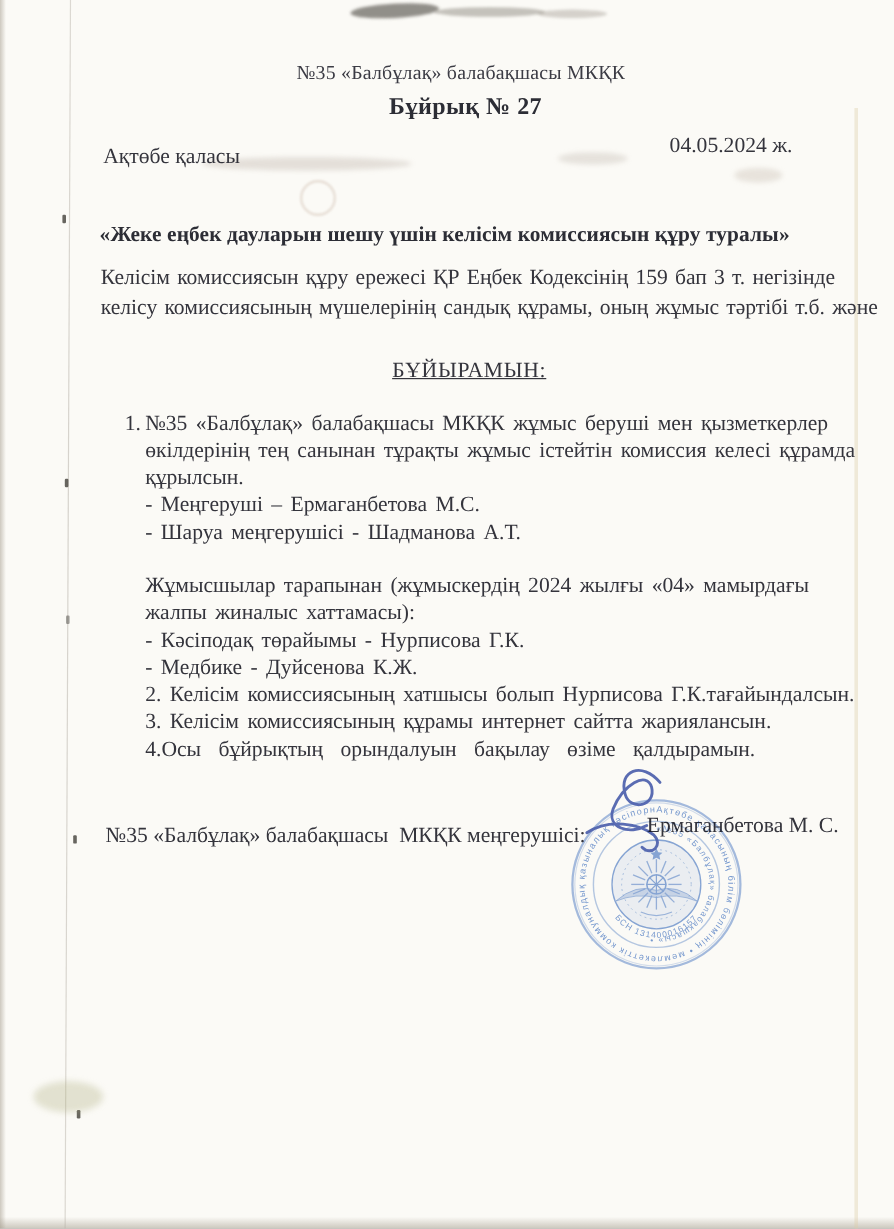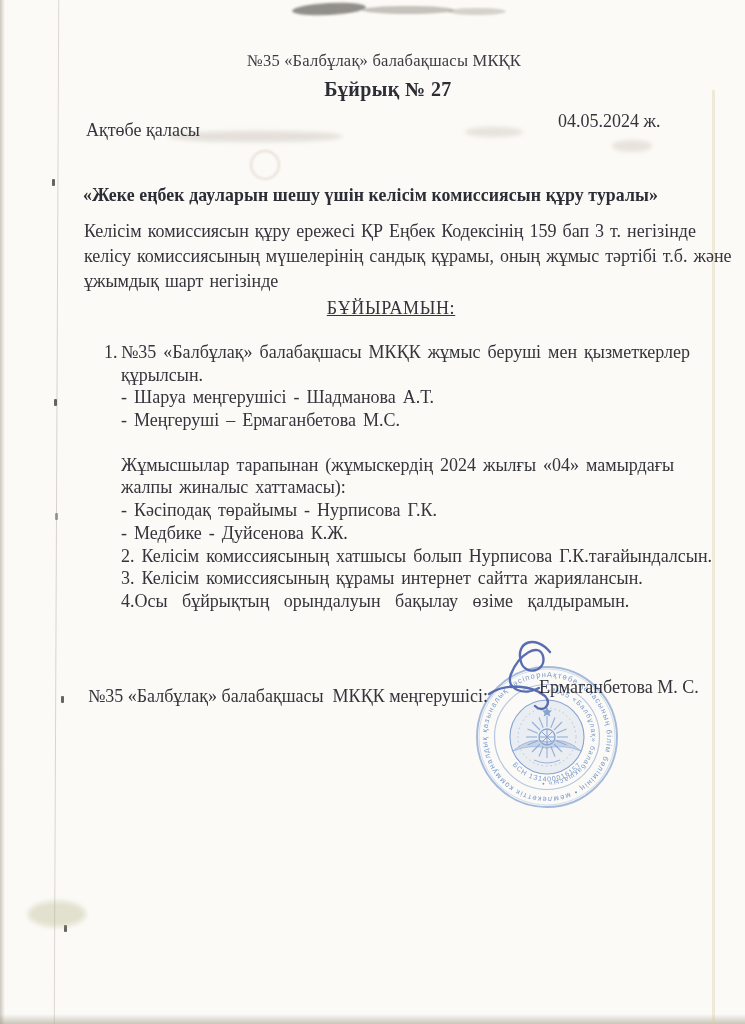--- a/index.html
+++ b/index.html
@@ -79,30 +79,30 @@
 
   <div class="abs ctr org-header">№35 «Балбұлақ» балабақшасы МКҚК</div>
   <div class="abs ctr order-title">Бұйрық № 27</div>
   <div class="abs city">Ақтөбе қаласы</div>
   <div class="abs date">04.05.2024 ж.</div>
   <div class="abs subject">«Жеке еңбек дауларын шешу үшін келісім комиссиясын құру туралы»</div>
 
   <div class="abs preamble">
     <div class="pline">Келісім комиссиясын құру ережесі ҚР Еңбек Кодексінің 159 бап 3 т. негізінде</div>
     <div class="pline">келісу комиссиясының мүшелерінің сандық құрамы, оның жұмыс тәртібі т.б. және</div>
-    <div class="pline">ұжымдық шарт негізінде</div>
   </div>
 
   <div class="abs ctr resolution">БҰЙЫРАМЫН:</div>
 
   <div class="abs order-body">
       <div class="bline"><span class="num">1.</span><span>№35 «Балбұлақ» балабақшасы МКҚК жұмыс беруші мен қызметкерлер</span></div>
+      <div class="bline"><span>өкілдерінің тең санынан тұрақты жұмыс істейтін комиссия келесі құрамда</span></div>
       <div class="bline"><span>құрылсын.</span></div>
+      <div class="bline"><span>- Меңгеруші – Ермаганбетова М.С.</span></div>
       <div class="bline"><span>- Шаруа меңгерушісі - Шадманова А.Т.</span></div>
-      <div class="bline"><span>- Меңгеруші – Ермаганбетова М.С.</span></div>
       <div class="bline gap"><span>&nbsp;</span></div>
       <div class="bline"><span>Жұмысшылар тарапынан (жұмыскердің 2024 жылғы «04» мамырдағы</span></div>
       <div class="bline"><span>жалпы жиналыс хаттамасы):</span></div>
       <div class="bline"><span>- Кәсіподақ төрайымы - Нурписова Г.К.</span></div>
       <div class="bline"><span>- Медбике - Дуйсенова К.Ж.</span></div>
       <div class="bline"><span>2. Келісім комиссиясының хатшысы болып Нурписова Г.К.тағайындалсын.</span></div>
       <div class="bline"><span>3. Келісім комиссиясының құрамы интернет сайтта жариялансын.</span></div>
       <div class="bline spread"><span>4.Осы бұйрықтың орындалуын бақылау өзіме қалдырамын.</span></div>
     </div>
 

